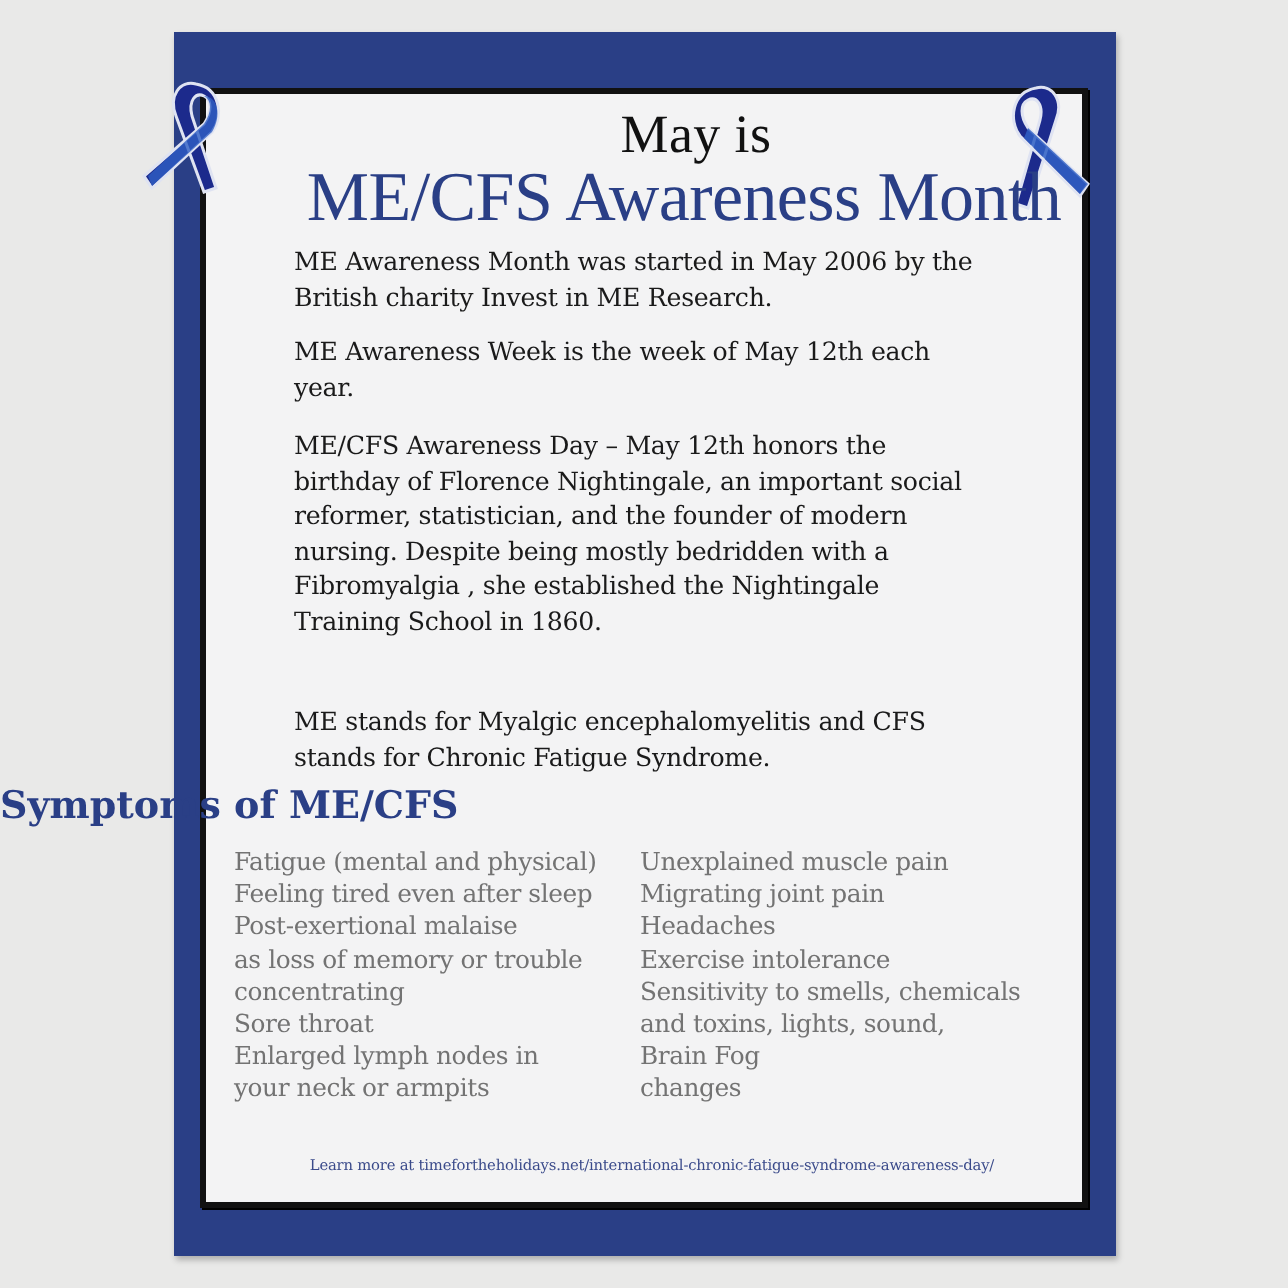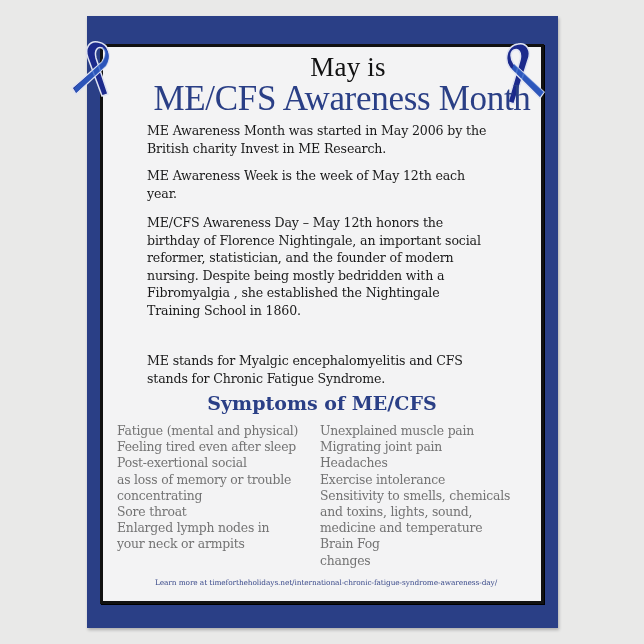--- a/index.html
+++ b/index.html
@@ -2,21 +2,21 @@
 <html><head>
 <meta charset="utf-8">
 <style>
   html, body { margin:0; padding:0; }
   body { width:644px; height:644px; background:#e9e9e8; position:relative; overflow:hidden; font-family:"DejaVu Serif", serif; }
   .sheet { position:absolute; left:87px; top:16px; width:471px; height:612px; background:#2a3f86; box-shadow:1px 2px 3px rgba(0,0,0,0.25); }
   .panel { position:absolute; left:100px; top:44px; width:438px; height:554px; background:#f3f3f4; border:3px solid #111; box-shadow:1px 1px 0 #000; }
   .title1 { position:absolute; left:0; width:644px; top:52px; text-align:center; font-family:"Liberation Serif", serif; font-size:27px; color:#111; letter-spacing:0.2px;padding-left:26px; }
   .title2 { position:absolute; left:0; width:644px; top:79px; text-align:center; font-family:"Liberation Serif", serif; font-size:35px; color:#2a3f86; letter-spacing:-0.3px;padding-left:20px; }
   .para { position:absolute; left:131px; width:400px; font-family:"DejaVu Serif", serif; font-size:12.6px; line-height:17.6px; color:#1a1a1a; letter-spacing:-0.15px;margin-left:16px; }
-  .symh { position:absolute; left:0; width:644px; top:392px; text-align:center; font-family:"DejaVu Serif", serif; font-weight:bold; font-size:19px; color:#2a3f86; }
+  .symh { position:absolute; left:0; width:644px; top:392px; text-align:left; font-family:"DejaVu Serif", serif; font-weight:bold; font-size:19px; color:#2a3f86; }
   .col { position:absolute; top:423px; font-size:12.4px; line-height:16.2px; color:#737373; font-family:"DejaVu Serif", serif; letter-spacing:-0.2px; }
   .col div { white-space:nowrap; }
   .footer { position:absolute; left:0; width:652px; top:578px; text-align:center; font-size:7.4px; color:#3a4a8a; font-family:"DejaVu Serif", serif; letter-spacing:-0.1px; }
   .ribbon { position:absolute; }
 </style>
 </head>
 <body>
 
 <div class="sheet"></div>
 <div class="panel"></div>
@@ -52,32 +52,31 @@
 <div class="para" style="top:352px">
   <div>ME stands for Myalgic encephalomyelitis and CFS</div>
   <div>stands for Chronic Fatigue Syndrome.</div>
 </div>
 
 <div class="symh">Symptoms of ME/CFS</div>
 
 <div class="col" style="left:117px">
   <div>Fatigue (mental and physical)</div>
   <div>Feeling tired even after sleep</div>
-  <div>Post-exertional social</div>
+  <div>Post-exertional malaise</div>
   <div>as loss of memory or trouble</div>
   <div>concentrating</div>
   <div>Sore throat</div>
   <div>Enlarged lymph nodes in</div>
   <div>your neck or armpits</div>
 </div>
 <div class="col" style="left:320px">
   <div>Unexplained muscle pain</div>
   <div>Migrating joint pain</div>
   <div>Headaches</div>
   <div>Exercise intolerance</div>
   <div>Sensitivity to smells, chemicals</div>
   <div>and toxins, lights, sound,</div>
-  <div>medicine and temperature</div>
   <div>Brain Fog</div>
   <div>changes</div>
 </div>
 
 <div class="footer">Learn more at timefortheholidays.net/international-chronic-fatigue-syndrome-awareness-day/</div>
 
 </body></html>

